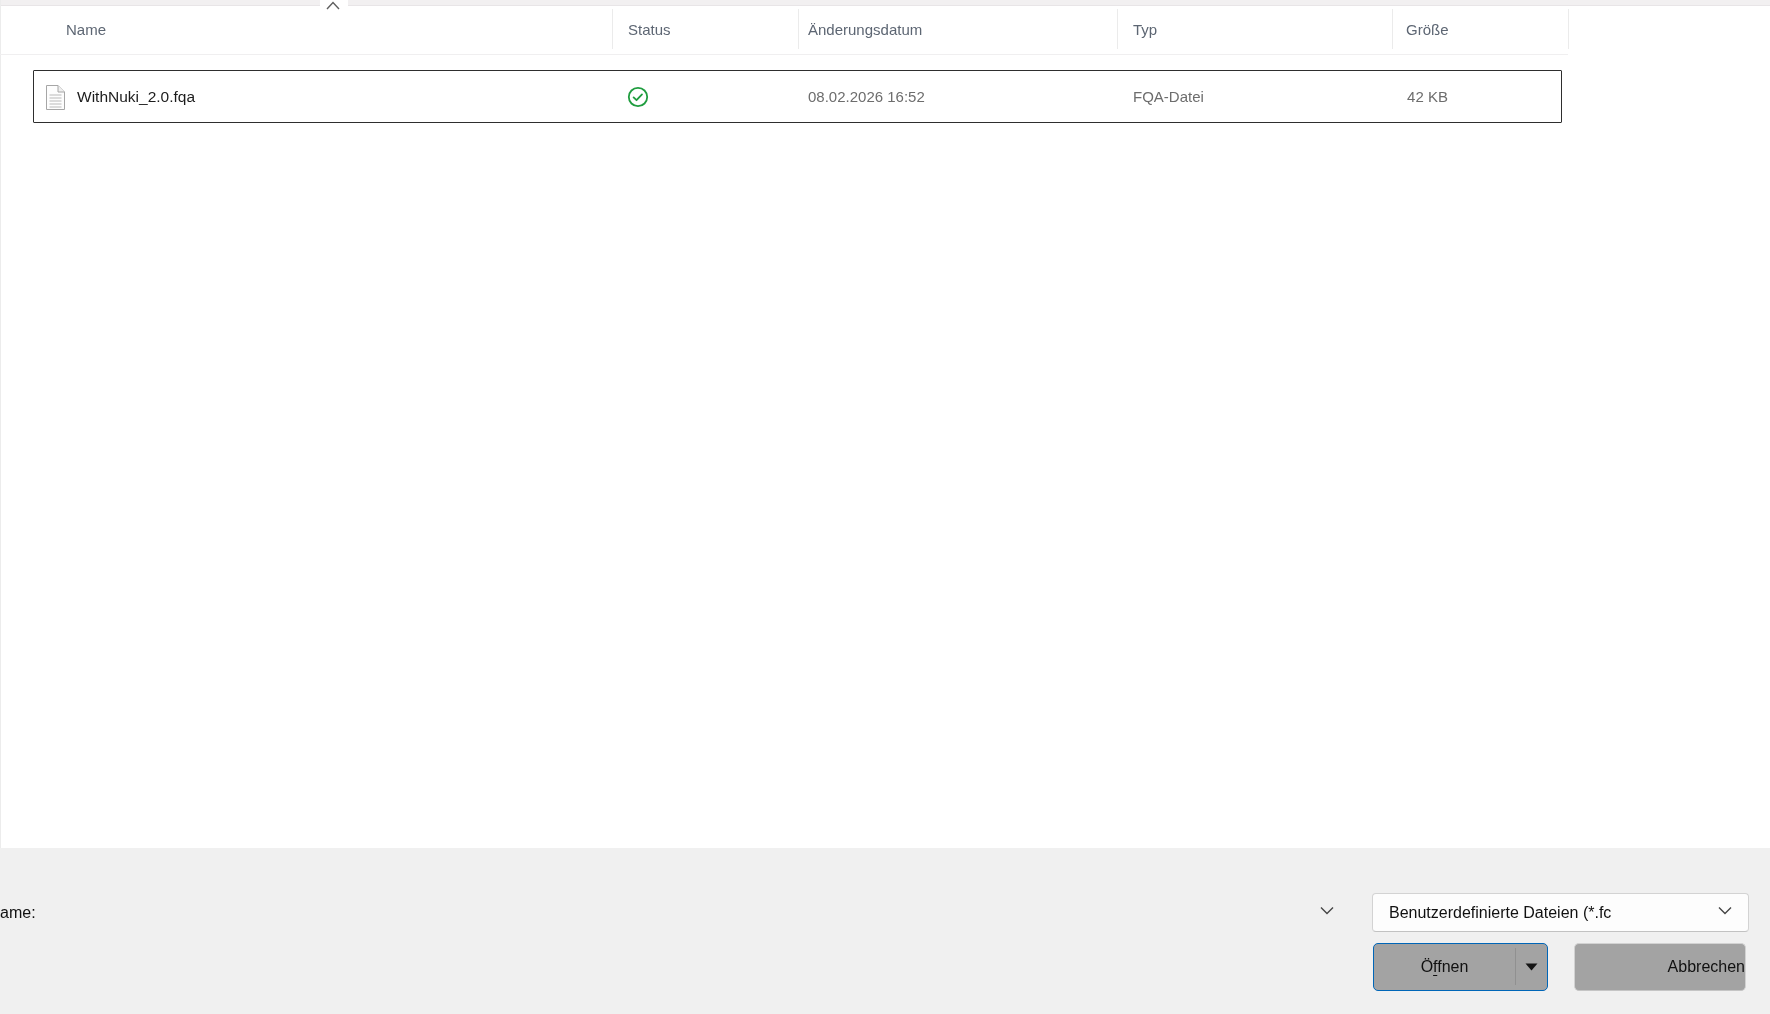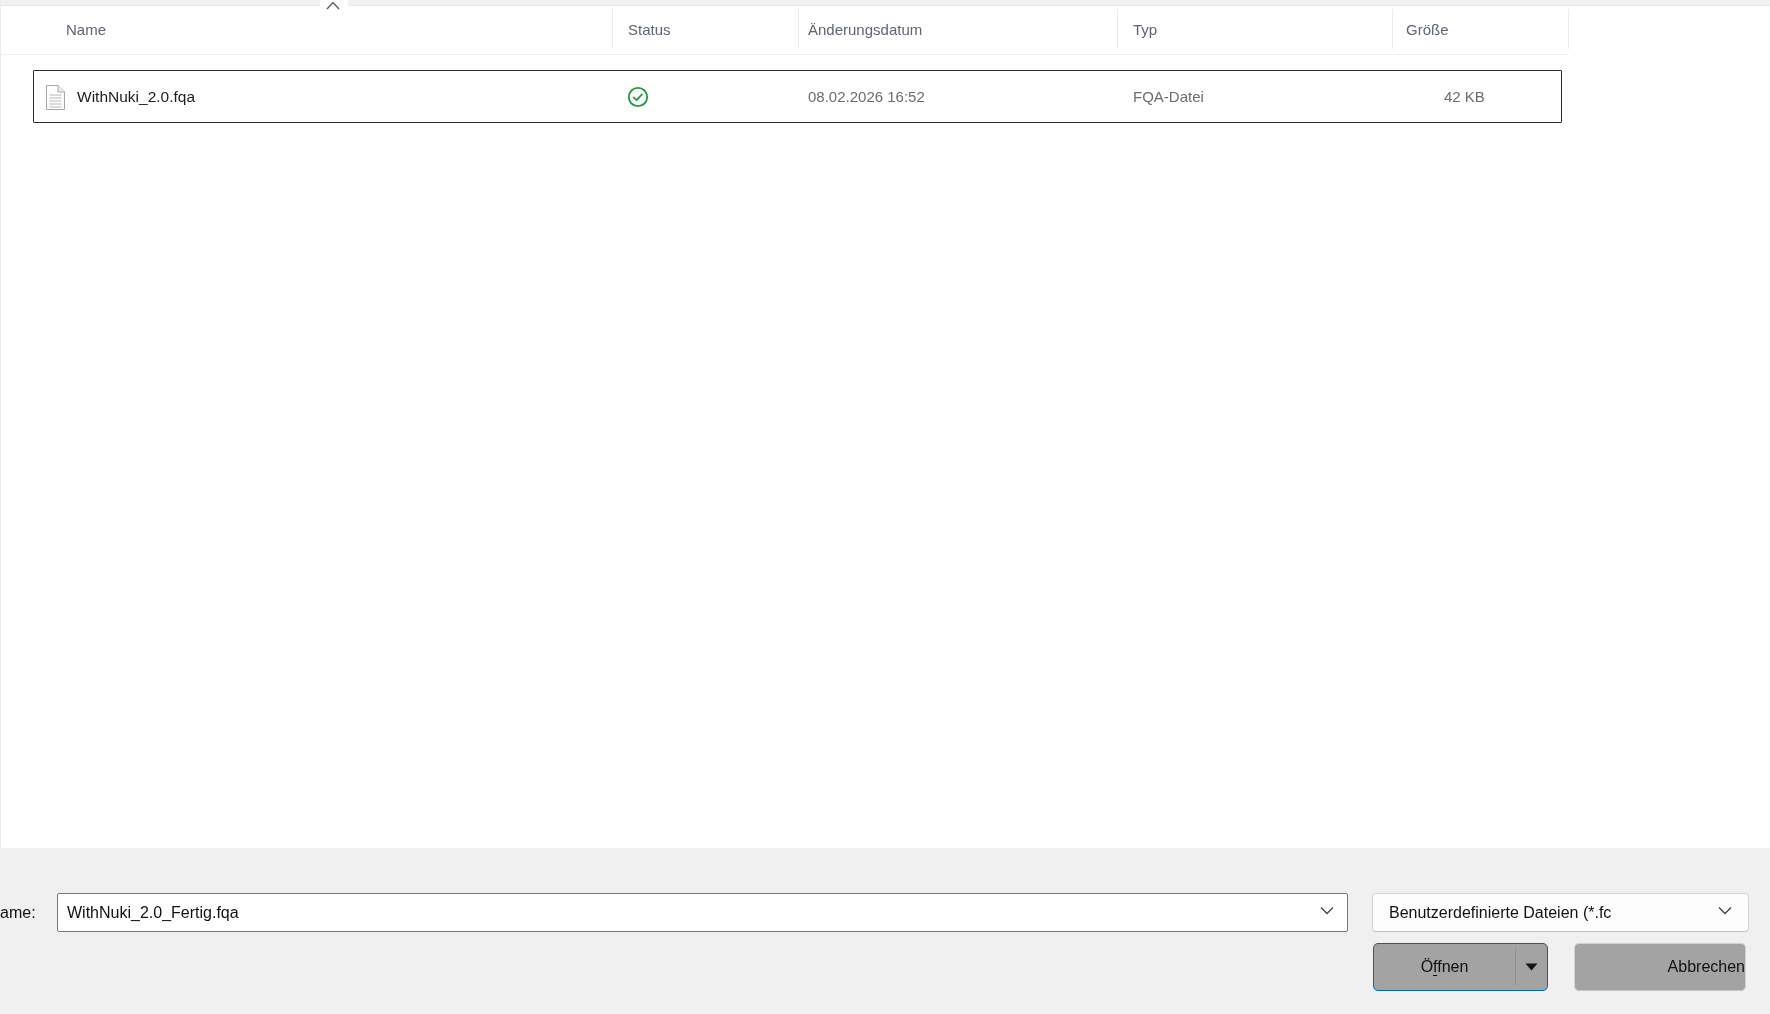--- a/index.html
+++ b/index.html
@@ -28,21 +28,21 @@
   .hdr-size{left:1406px;}
   .col-sep{top:9px;width:1px;height:40px;background:#ebebeb;}
   .sep1{left:612px;}.sep2{left:798px;}.sep3{left:1117px;}.sep4{left:1392px;}.sep5{left:1568px;}
   .hdr-bottom{left:0;top:54px;width:1568px;height:1px;background:#f0eff0;}
   
   .file-row{left:33px;top:70px;width:1529px;height:53px;background:#fff;border:1.5px solid #2e2e2e;border-radius:1px;cursor:default;}
   .row-cell{top:70px;height:53px;line-height:53px;font-size:15px;color:#6d6d6d;white-space:nowrap;}
   .cell-name{left:77px;font-size:15.5px;color:#1c1c1c;}
   .cell-modified{left:808px;}
   .cell-type{left:1133px;}
-  .cell-size{left:1444px;width:161px;text-align:left;}
+  .cell-size{left:1347px;width:161px;text-align:center;}
   .file-icon{left:45px;top:84px;}
   .status-icon{left:627px;top:86px;}
   
   .footer{left:0;top:848px;width:1770px;height:166px;background:var(--panel-gray);}
   .fn-label{left:0;top:893px;height:39px;line-height:39px;font-size:16px;color:#111;}
   .fn-input{left:57px;top:893px;width:1291px;height:39px;background:#fff;border:1px solid #777;
     border-radius:2px;font-family:inherit;font-size:16px;color:#111;padding:0 40px 0 9px;outline:none;}
   .fn-chevron{left:1320px;top:906px;}
   .ft-combo{left:1372px;top:893px;width:377px;height:39px;background:#fdfdfd;border:1px solid #d3d3d3;
     border-bottom-color:#c2c2c2;border-radius:4px;font-size:16px;color:#111;line-height:37px;
@@ -102,21 +102,20 @@
   </svg>
 
   <div class="abs row-cell cell-modified">08.02.2026 16:52</div>
   <div class="abs row-cell cell-type">FQA-Datei</div>
   <div class="abs row-cell cell-size">42 KB</div>
 
   <div class="abs footer"></div>
 
   <div class="abs fn-label">ame:</div>
 
-  <input class="abs fn-input" type="text" value="WithNuki_2.0_Fertig.fqa" style="">
   <svg class="abs fn-chevron" width="14" height="9" viewBox="0 0 14 9">
     <path d="M1 1.5 L7 7.5 L13 1.5" fill="none" stroke="#464646" stroke-width="1.4"></path>
   </svg>
 
   <div class="abs ft-combo">Benutzerdefinierte Dateien (*.fc</div>
   <svg class="abs ft-chevron" width="14" height="9" viewBox="0 0 14 9">
     <path d="M1 1.5 L7 7.5 L13 1.5" fill="none" stroke="#464646" stroke-width="1.4"></path>
   </svg>
 
   <div class="abs btn btn-open">

